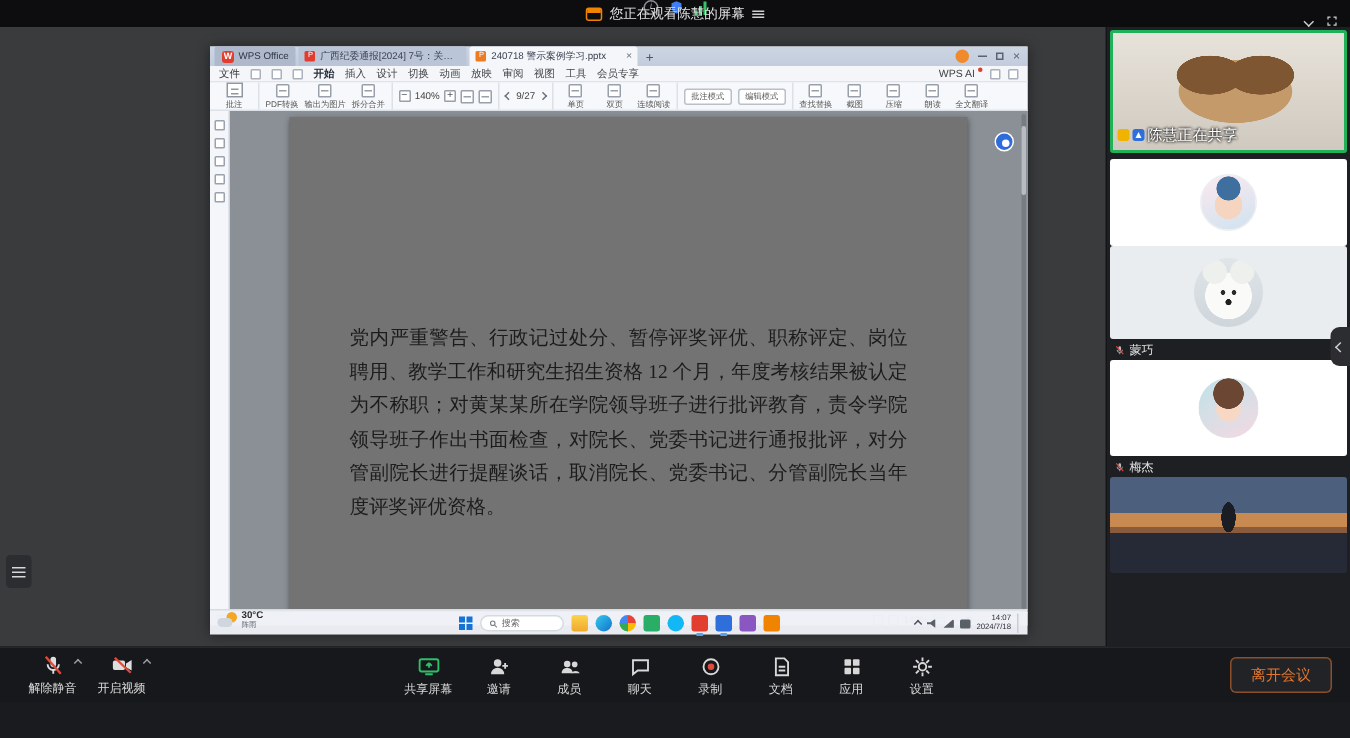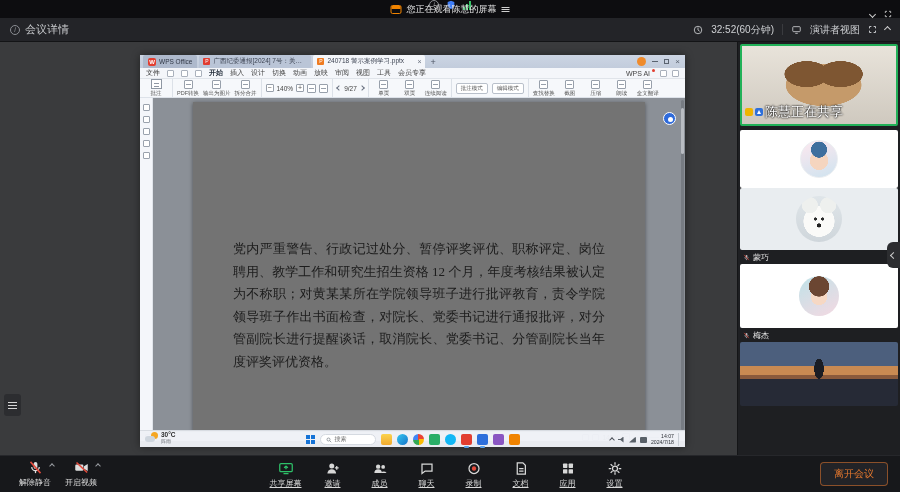--- a/index.html
+++ b/index.html
@@ -141,21 +141,21 @@
       radial-gradient(26% 30% at 42% 36%,#7e5632 0 55%,transparent 56%),
       radial-gradient(26% 30% at 64% 36%,#7e5632 0 55%,transparent 56%),
       radial-gradient(42% 46% at 53% 50%,#c59a6a 0 58%,transparent 59%),
       radial-gradient(26% 22% at 53% 64%,#efdfca 0 55%,transparent 56%),
       linear-gradient(180deg,#e8e3da,#cfc9bf); }
   .t1label { position:absolute; left:3px; bottom:3px; display:flex; align-items:center; gap:2px; }
   .badge { width:8px; height:8px; border-radius:2px; }
   .badge.host { background:#f0b400; }
   .badge.share { background:#2e6fdb; }
   .badge.share::after { content:""; display:block; margin:2px auto 0; width:0; height:0; border-left:2px solid transparent; border-right:2px solid transparent; border-bottom:4px solid #fff; }
-  .t1txt { font-size:13px; color:#fff; text-shadow:0 0 2px #000,0 0 2px #000; }
+  .t1txt { font-size:10px; color:#fff; text-shadow:0 0 2px #000,0 0 2px #000; }
   .tphoto { display:flex; align-items:center; justify-content:center; background:#fff; }
   .t2 { height:58px; }
   .t3 { height:62px; background:#e9edf0; }
   .t4 { height:64px; }
   .t5 { height:64px;
     background:
       radial-gradient(5% 26% at 50% 42%,#1a1d24 0 60%,transparent 61%),
       linear-gradient(180deg,#4c5f7d 0 38%,#c98a52 38% 52%,#8a5a3c 52% 58%,#262a36 58% 100%); }
   .avatar { border-radius:50%; }
   .av2 { width:38px; height:38px;
@@ -181,21 +181,21 @@
   .nrow { height:14px; display:flex; align-items:center; gap:3px; padding:0 3px; color:#e6e6e6; font-size:8px; }
 
   .collapse-handle { position:absolute; right:0; top:200px; width:13px; height:26px; background:#2c2d30; border-radius:6px 0 0 6px; display:flex; align-items:center; justify-content:center; cursor:pointer; z-index:5; }
 
   
   .bottombar { position:relative; height:37px; background:#17181b; border-top:1px solid #26272b; display:flex; align-items:center; padding:0 12px; }
   .ctl { position:relative; display:flex; flex-direction:column; align-items:center; gap:2px; width:46px; color:#dedede; font-size:8px; cursor:pointer; }
   .ctl .cchv { position:absolute; right:4px; top:4px; }
   .chv.tiny { width:4px; height:4px; border-color:#9a9da2; }
   .center-ctls { position:absolute; left:50%; top:0; height:37px; transform:translateX(-50%); display:flex; align-items:center; gap:15px; }
-  .cbtn { display:flex; flex-direction:column; align-items:center; gap:2px; min-width:32px; color:#d8d8d8; font-size:8px; cursor:pointer; white-space:nowrap;text-decoration:underline; }
+  .cbtn { display:flex; flex-direction:column; align-items:center; gap:2px; min-width:32px; color:#d8d8d8; font-size:8px; cursor:pointer; white-space:nowrap; }
   .leave { margin-left:auto; padding:4px 13px; background:#222327; border:1px solid rgba(226,119,46,.55); border-radius:4px; color:#e2772e; font-size:10px; cursor:pointer; }
 </style>
 </head>
 <body>
 
 <div class="app">
 
   <div class="bar1">
     <div class="bar1-left">
       <span class="ico-info">i</span>
@@ -218,43 +218,20 @@
         </span>
     </div>
     <div class="bar1-right">
       <span class="chv down"></span>
       <svg width="8" height="8" viewBox="0 0 24 24" fill="none" stroke="#cfcfcf" stroke-width="2.5">
           <path d="M4 9V4h5M15 4h5v5M20 15v5h-5M9 20H4v-5"></path>
         </svg>
     </div>
   </div>
 
-  <div class="bar2">
-    <div class="b2-left">
-      <span class="ico-info">i</span>
-      <span>会议详情</span>
-    </div>
-    <div class="b2-right">
-      <svg width="10" height="10" viewBox="0 0 24 24" fill="none" stroke="#cfd1d4" stroke-width="2">
-          <circle cx="12" cy="12" r="9"></circle>
-          <path d="M12 6v6l4 3"></path>
-        </svg>
-      <span>32:52(60分钟)</span>
-      <span class="vdiv"></span>
-      <svg width="11" height="10" viewBox="0 0 24 24" fill="none" stroke="#cfd1d4" stroke-width="2">
-          <rect x="3" y="4" width="18" height="12" rx="2"></rect>
-          <path d="M9 20h6"></path>
-        </svg>
-      <span>演讲者视图</span>
-      <svg width="9" height="9" viewBox="0 0 24 24" fill="none" stroke="#cfd1d4" stroke-width="2.5">
-          <path d="M4 9V4h5M15 4h5v5M20 15v5h-5M9 20H4v-5"></path>
-        </svg>
-      <span class="chv up"></span>
-    </div>
-  </div>
 
   <div class="main">
 
     <div class="stage">
       <div class="desktop">
 
         <div class="wps">
           <div class="tabbar">
             <span class="home-tab">
               <span class="logo-wps">W</span>

